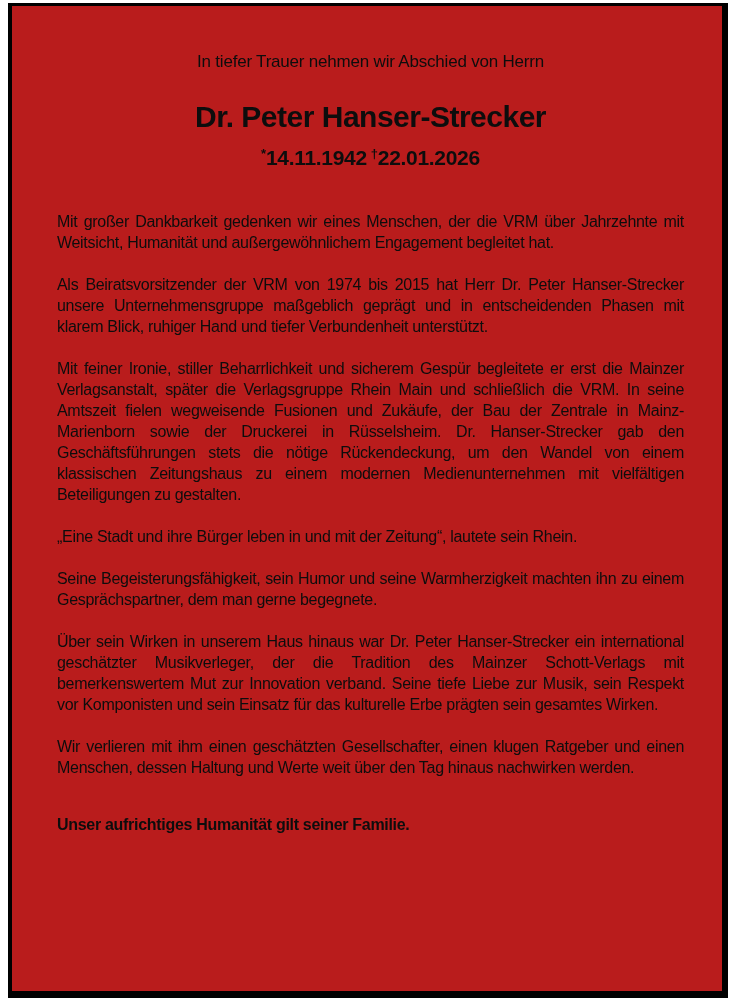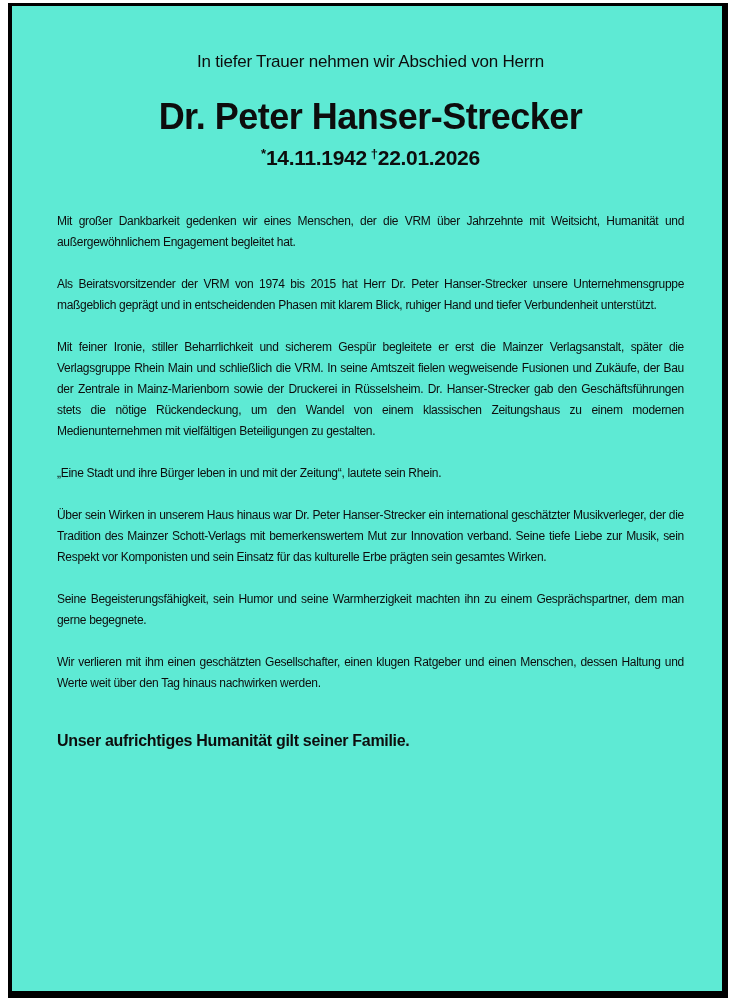--- a/index.html
+++ b/index.html
@@ -17,36 +17,36 @@
     color: #0d0d0d;
   }
   .frame {
     position: absolute;
     left: 8px;
     top: 3px;
     right: 10px;
     bottom: 2px;
     border: solid #000000;
     border-width: 3px 6px 7px 4px;
-    background: #5eead4;
+    background: #b91c1c;
   }
   .content {
     padding: 45px 38px 0 45px;
   }
   .intro {
     margin: 0;
     text-align: center;
     font-size: 17px;
     line-height: 22px;
     letter-spacing: -0.2px;
   }
   .name {
     margin: 27px 0 0 0;
     text-align: center;
-    font-size: 36px;
+    font-size: 30px;
     line-height: 34px;
     font-weight: bold;
     letter-spacing: -0.5px;
   }
   .dates {
     margin: 7px 0 0 0;
     text-align: center;
     font-size: 21px;
     line-height: 26px;
     font-weight: bold;
@@ -59,21 +59,21 @@
   }
   .dates .death-group {
     margin-left: 4px;
   }
   .body-text {
     margin-top: 40px;
   }
   .body-text p {
     margin: 0 0 21px 0;
     text-align: justify;
-    font-size: 12px;
+    font-size: 16px;
     line-height: 21px;
     letter-spacing: -0.3px;
   }
   .condolence {
     margin: 36px 0 0 0;
     font-size: 16px;
     line-height: 21px;
     font-weight: bold;
     letter-spacing: -0.3px;
   }
@@ -102,22 +102,22 @@
 
     <h1 class="name">Dr. Peter Hanser-Strecker</h1>
 
     <p class="dates"><span class="birth-group"><span class="sym">*</span><span>14.11.1942</span></span><span class="death-group"><span class="sym">†</span><span>22.01.2026</span></span></p>
 
     <div class="body-text">
       <p>Mit großer Dankbarkeit gedenken wir eines Menschen, der die VRM über Jahrzehnte mit Weitsicht, Humanität und außergewöhnlichem Engagement begleitet hat.</p>
       <p>Als Beiratsvorsitzender der VRM von 1974 bis 2015 hat Herr Dr. Peter Hanser-Strecker unsere Unternehmensgruppe maßgeblich geprägt und in entscheidenden Phasen mit klarem Blick, ruhiger Hand und tiefer Verbundenheit unterstützt.</p>
       <p>Mit feiner Ironie, stiller Beharrlichkeit und sicherem Gespür begleitete er erst die Mainzer Verlagsanstalt, später die Verlagsgruppe Rhein Main und schließlich die VRM. In seine Amtszeit fielen wegweisende Fusionen und Zukäufe, der Bau der Zentrale in Mainz-Marienborn sowie der Druckerei in Rüsselsheim. Dr. Hanser-Strecker gab den Geschäftsführungen stets die nötige Rückendeckung, um den Wandel von einem klassischen Zeitungshaus zu einem modernen Medienunternehmen mit vielfältigen Beteiligungen zu gestalten.</p>
       <p>„Eine Stadt und ihre Bürger leben in und mit der Zeitung“, lautete sein Rhein.</p>
+      <p>Seine Begeisterungsfähigkeit, sein Humor und seine Warmherzigkeit machten ihn zu einem Gesprächspartner, dem man gerne begegnete.</p>
       <p>Über sein Wirken in unserem Haus hinaus war Dr. Peter Hanser-Strecker ein international geschätzter Musikverleger, der die Tradition des Mainzer Schott-Verlags mit bemerkenswertem Mut zur Innovation verband. Seine tiefe Liebe zur Musik, sein Respekt vor Komponisten und sein Einsatz für das kulturelle Erbe prägten sein gesamtes Wirken.</p>
-      <p>Seine Begeisterungsfähigkeit, sein Humor und seine Warmherzigkeit machten ihn zu einem Gesprächspartner, dem man gerne begegnete.</p>
       <p>Wir verlieren mit ihm einen geschätzten Gesellschafter, einen klugen Ratgeber und einen Menschen, dessen Haltung und Werte weit über den Tag hinaus nachwirken werden.</p>
     </div>
 
     <p class="condolence">Unser aufrichtiges Humanität gilt seiner Familie.</p>
 
 
 
   </div>
 </div>
 

